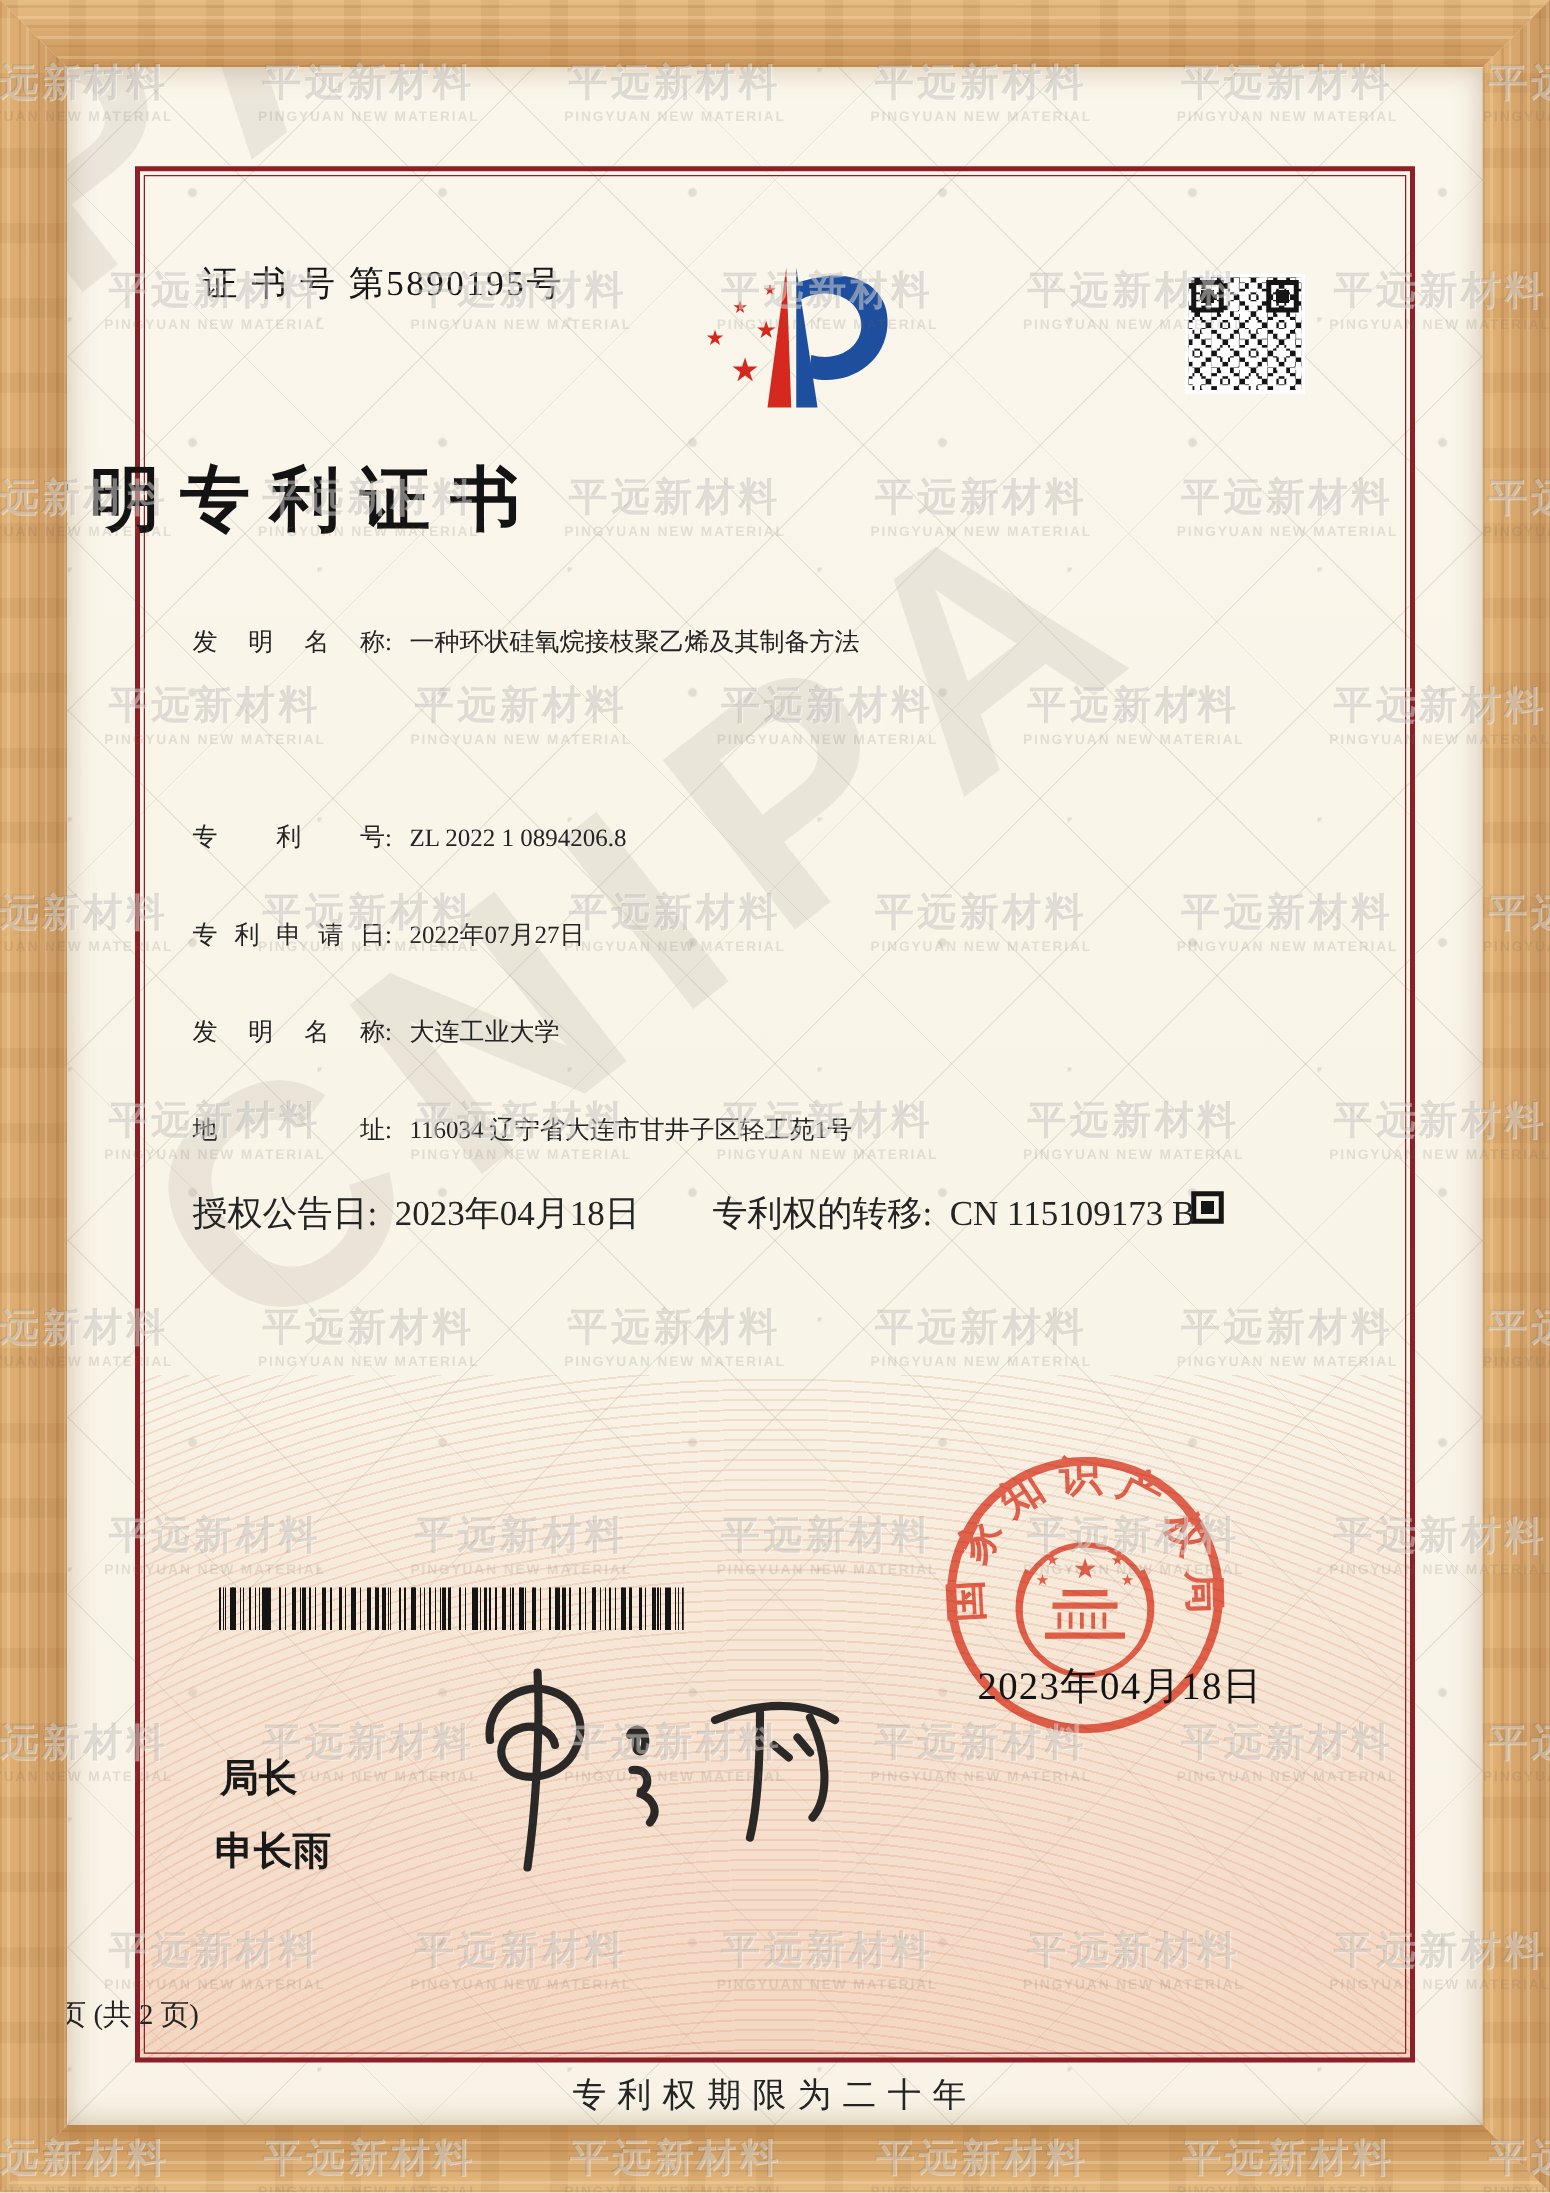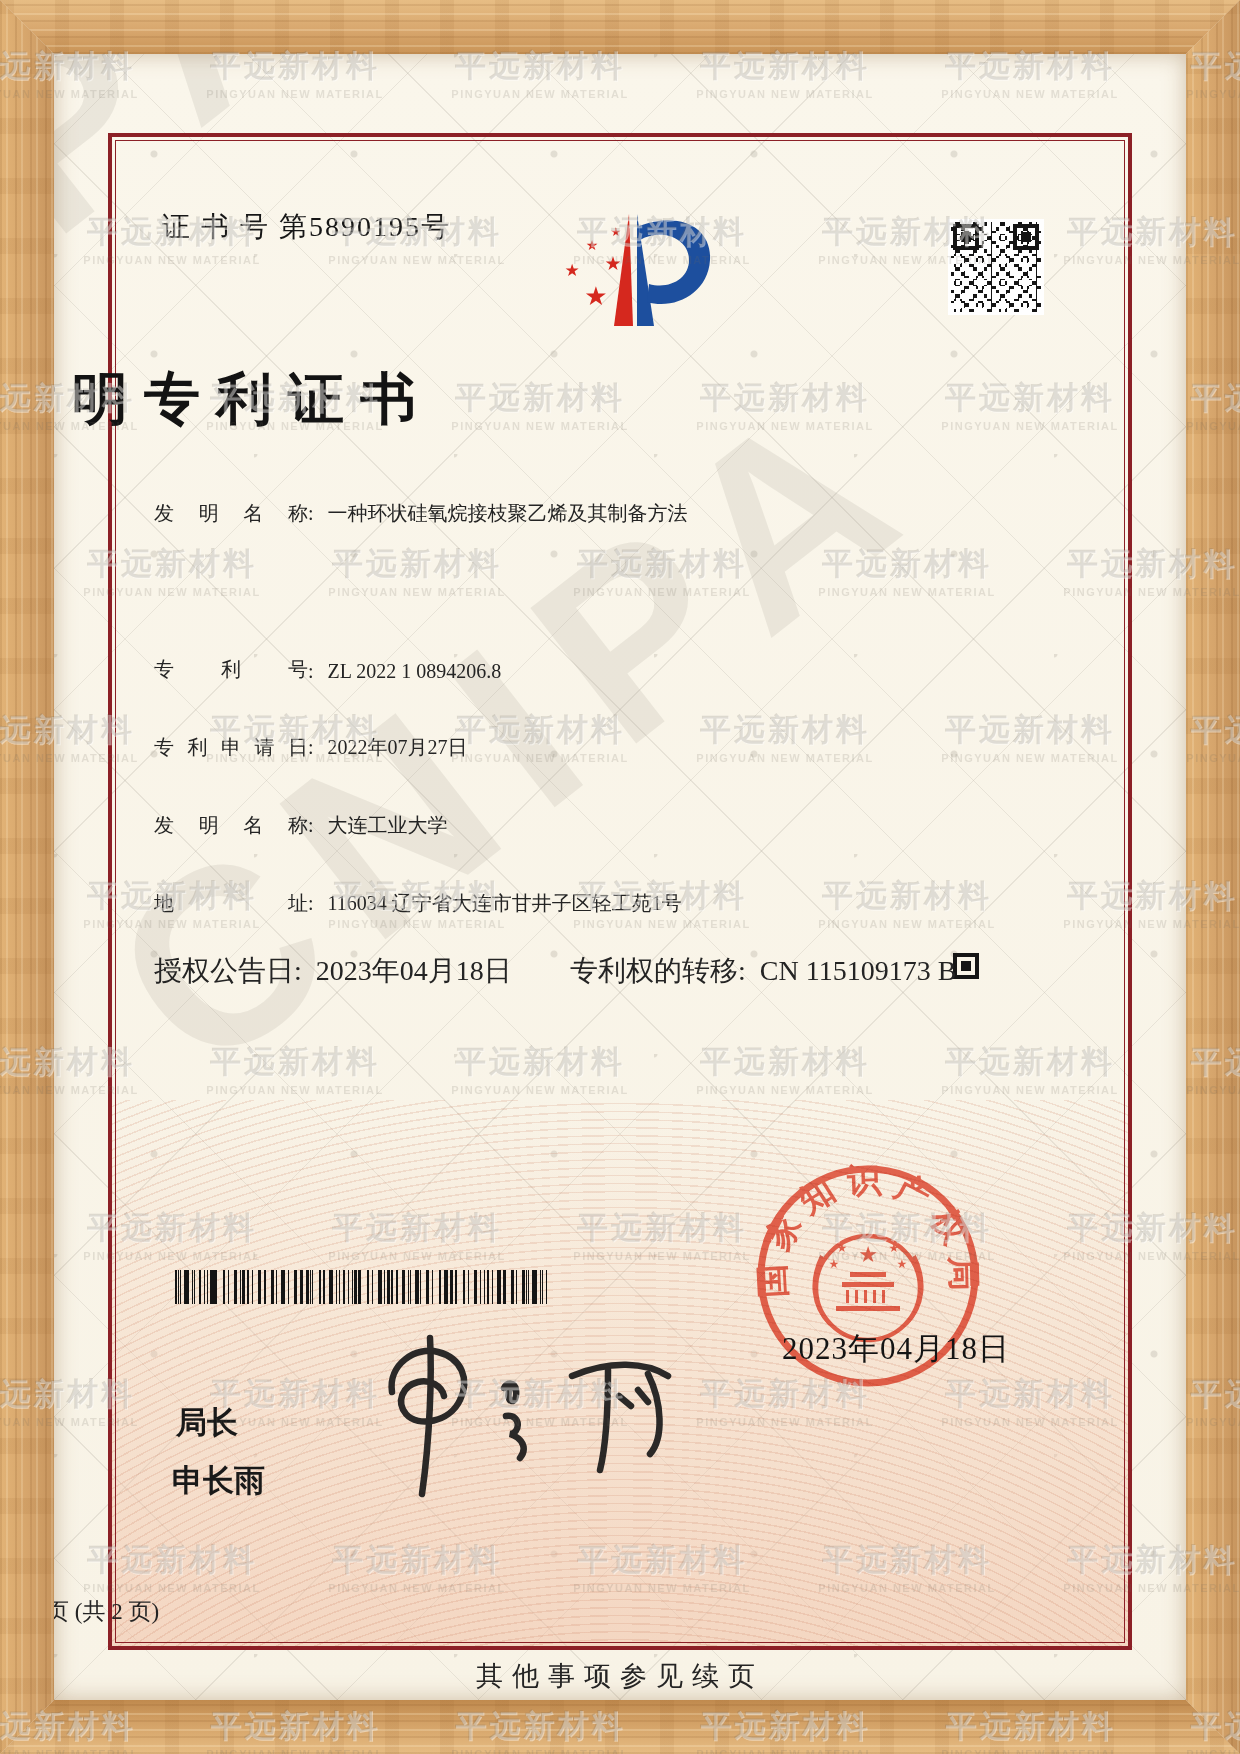--- a/index.html
+++ b/index.html
@@ -225,21 +225,21 @@
           <rect x="86" y="150" width="64" height="5"></rect>
         </g>
         <path d="M72,100 C60,124 62,150 80,168" fill="none" stroke="#e4543f" stroke-width="4"></path>
         <path d="M164,100 C176,124 174,150 156,168" fill="none" stroke="#e4543f" stroke-width="4"></path>
       </g>
     </g>
   </svg>
   <div class="abs sealdate">2023年04月18日</div>
 
   <div class="abs pageno">第 1 页 (共 2 页)</div>
-  <div class="abs contnote">其他事项参见续页</div>
+  <div class="abs contnote">专利权期限为二十年</div>
 
   <div id="wm">
       <div class="wm-tile" style="left: -70px; top: 45px;">
         <div class="wm-cn">平远新材料</div>
         <div class="wm-en">PINGYUAN NEW MATERIAL</div>
       </div>
       <div class="wm-tile" style="left: 175px; top: 45px;">
         <div class="wm-cn">平远新材料</div>
         <div class="wm-en">PINGYUAN NEW MATERIAL</div>
       </div>

